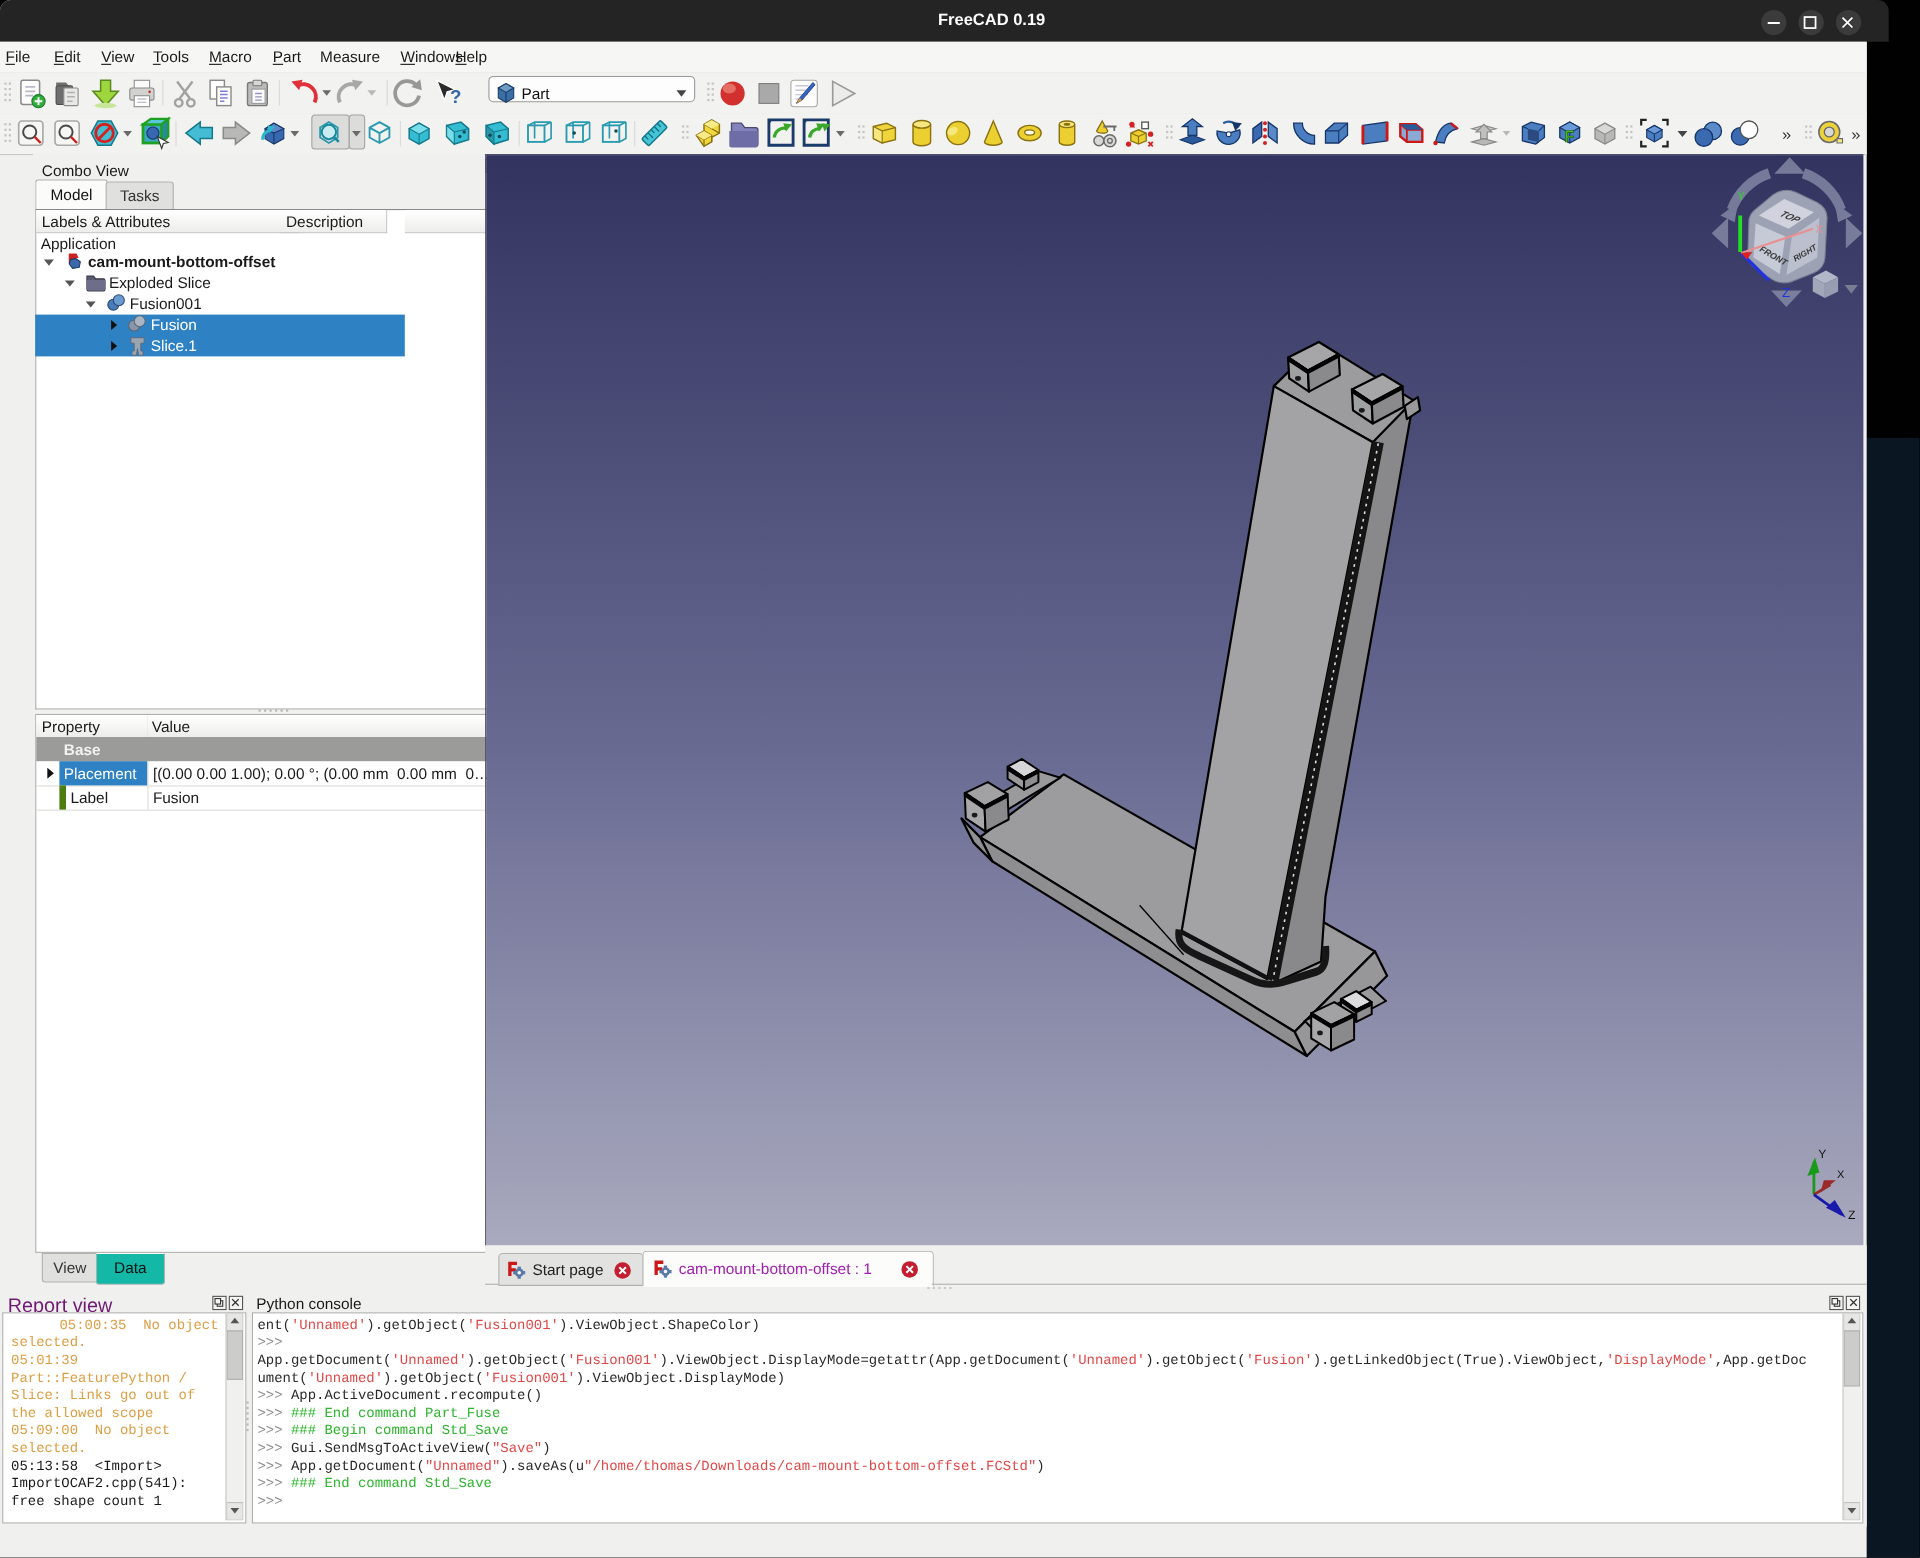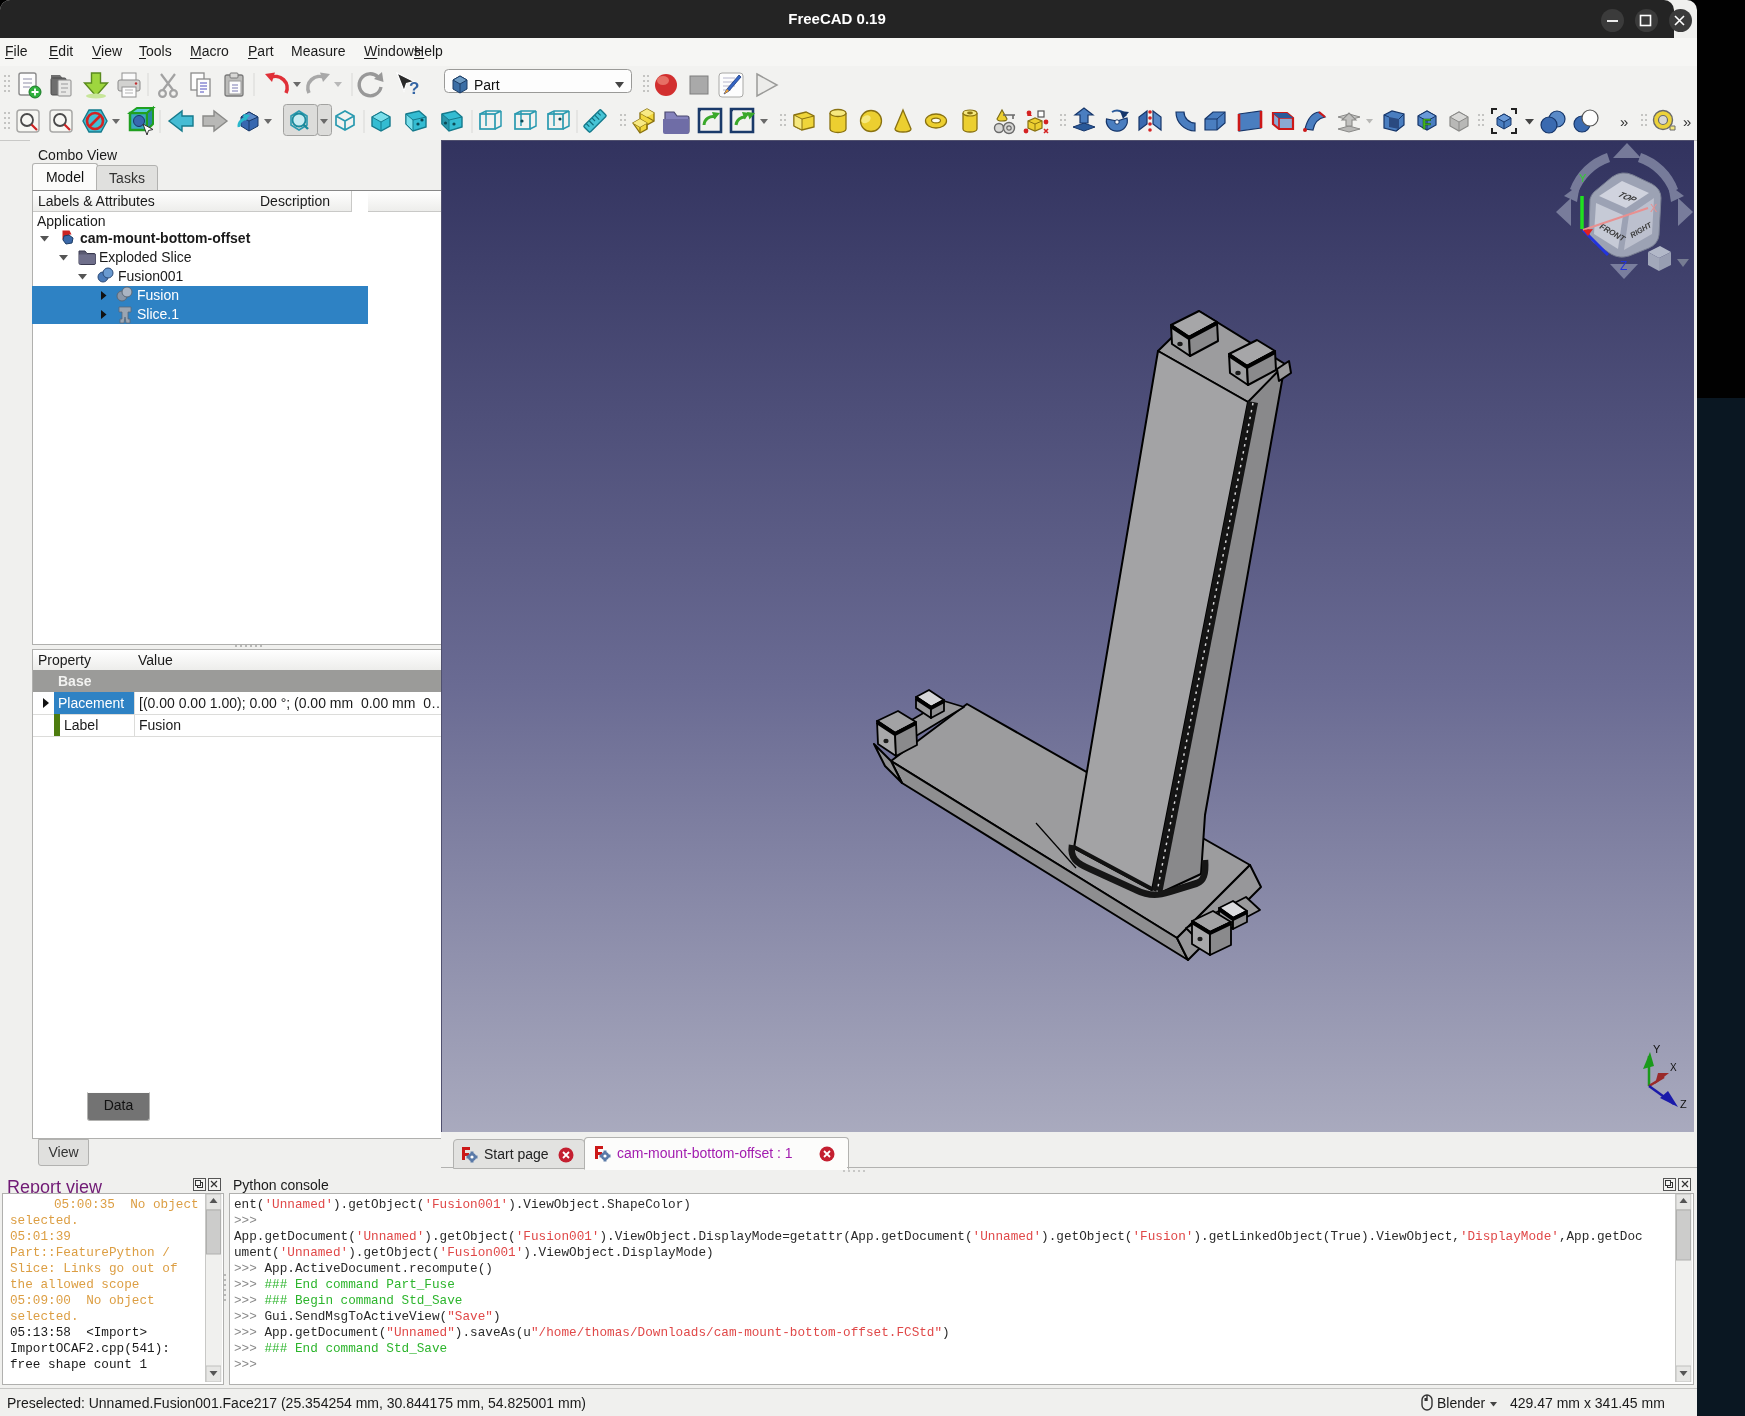--- a/index.html
+++ b/index.html
@@ -1,18 +1,18 @@
 <!DOCTYPE html>
 <html><head><meta charset="utf-8">
 <style>
 html,body{margin:0;padding:0;width:1745px;height:1416px;overflow:hidden;background:#000;}
 body{font-family:"Liberation Sans",sans-serif;}
 .a{position:absolute;}
 #app{position:absolute;left:0;top:0;width:1697px;height:1416px;background:#f0f0ee;border-radius:10px 10px 0 0;}
-#titlebar{position:absolute;left:0;top:0;width:1674px;height:38px;background:#242424;border-radius:10px 10px 0 0;}
+#titlebar{position:absolute;left:0;top:0;width:1674px;height:38px;background:#242424;border-radius:10px 10px 0 0;padding-left:43px;}
 #titlebar .t{position:absolute;width:100%;text-align:center;top:10px;font-size:15px;font-weight:bold;color:#fff;}
 .wbtn{position:absolute;top:9px;width:23px;height:23px;border-radius:50%;background:#3b3b3b;}
 #menubar{position:absolute;left:0;top:38px;width:1697px;height:28px;background:#f6f6f4;border-bottom:1px solid #d8d8d6;font-size:14px;color:#1b1b1b;}
 #menubar span{position:absolute;top:5px;}
 #menubar u{text-decoration-thickness:1px;text-underline-offset:2px;}
 .tbar{position:absolute;left:0;width:1697px;height:37px;background:#f2f2f0;}
 #tb1{top:66px;border-bottom:1px solid #e3e3e1;}
 #tb2{top:103px;border-bottom:1px solid #c9c9c7;}
 #leftdock{position:absolute;left:0;top:140px;width:437px;height:1032px;background:#f0f0ee;margin-left:30px;}
 .wbox{position:absolute;background:#fff;border:1px solid #b0b0ae;}
@@ -574,21 +574,21 @@
  </div>
  <div class="a" style="left:3px;top:574px;width:432px;height:22px;border-bottom:1px solid #dcdcda">
    <div class="a" style="left:21px;top:0;width:80px;height:22px;border-left:6px solid #4d7c0f;font-size:14px;color:#1a1a1a">
           <span style="position:absolute;left:4px;top:3px">Label</span>
         </div>
    <div class="a" style="left:101px;top:0;width:331px;height:22px;border-left:1px solid #dcdcda;font-size:14px;color:#1a1a1a">
           <span style="position:absolute;left:4px;top:3px">Fusion</span>
         </div>
  </div>
  <div class="tab" style="left:8px;top:999px;width:49px;height:25px;background:#e0e0de;border-radius:0 0 3px 3px;line-height:25px;">View</div>
- <div class="tab" style="left:57px;top:952px;width:61px;height:27px;background:#737373;border-top:1px solid #fbfbfa;border-radius:0 0 3px 3px;line-height:25px;color:#111">Data</div>
+ <div class="tab" style="left:57px;top:999px;width:61px;height:27px;background:#14b8a6;border-top:1px solid #fbfbfa;border-radius:0 0 3px 3px;line-height:25px;color:#111">Data</div>
 </div>
 <div id="viewport">
 <svg width="1251" height="989" style="position:absolute;left:0;top:0">
 <g transform="translate(-442,-141)">
  <g stroke="#000" stroke-width="2" stroke-linejoin="round">
   <polygon points="967,704 891,761 1177,938 1250,865" fill="#9c9c9e"></polygon>
   <polygon points="891,761 1177,938 1188,960 902,783" fill="#8e8e90"></polygon>
   <polygon points="1250,865 1177,938 1188,960 1261,887" fill="#97979a"></polygon>
   <polygon points="874,744 891,761 902,783 885,766" fill="#909092"></polygon>
   <line x1="1036" y1="823" x2="1076" y2="868" stroke-width="1.2"></line>
@@ -793,26 +793,13 @@
         <g fill="#b8b8b6">
           <rect x="2" y="2" width="2" height="2"></rect>
           <rect x="2" y="7" width="2" height="2"></rect>
           <rect x="2" y="12" width="2" height="2"></rect>
           <rect x="2" y="17" width="2" height="2"></rect>
           <rect x="2" y="22" width="2" height="2"></rect>
           <rect x="2" y="27" width="2" height="2"></rect>
         </g>
       </svg>
 </div>
-<div id="statusbar">
- <span style="position:absolute;left:7px;top:6px">Preselected: Unnamed.Fusion001.Face217 (25.354254 mm, 30.844175 mm, 54.825001 mm)</span>
- <svg class="a" style="left:1420px;top:5px" width="14" height="18">
-        <rect x="2" y="1" width="10" height="15" rx="5" fill="none" stroke="#333" stroke-width="1.4"></rect>
-        <line x1="7" y1="1" x2="7" y2="7" stroke="#333" stroke-width="1.4"></line>
-        <rect x="4.5" y="4" width="2.5" height="3" fill="#333"></rect>
-      </svg>
- <span style="position:absolute;left:1437px;top:6px">Blender</span>
- <svg class="a" style="left:1489px;top:12px" width="10" height="8">
-        <path d="M1,1 l7,0 -3.5,4.5 z" fill="#444"></path>
-      </svg>
- <span style="position:absolute;left:1510px;top:6px">429.47 mm x 341.45 mm</span>
-</div>
 </div>
 
 </body></html>

